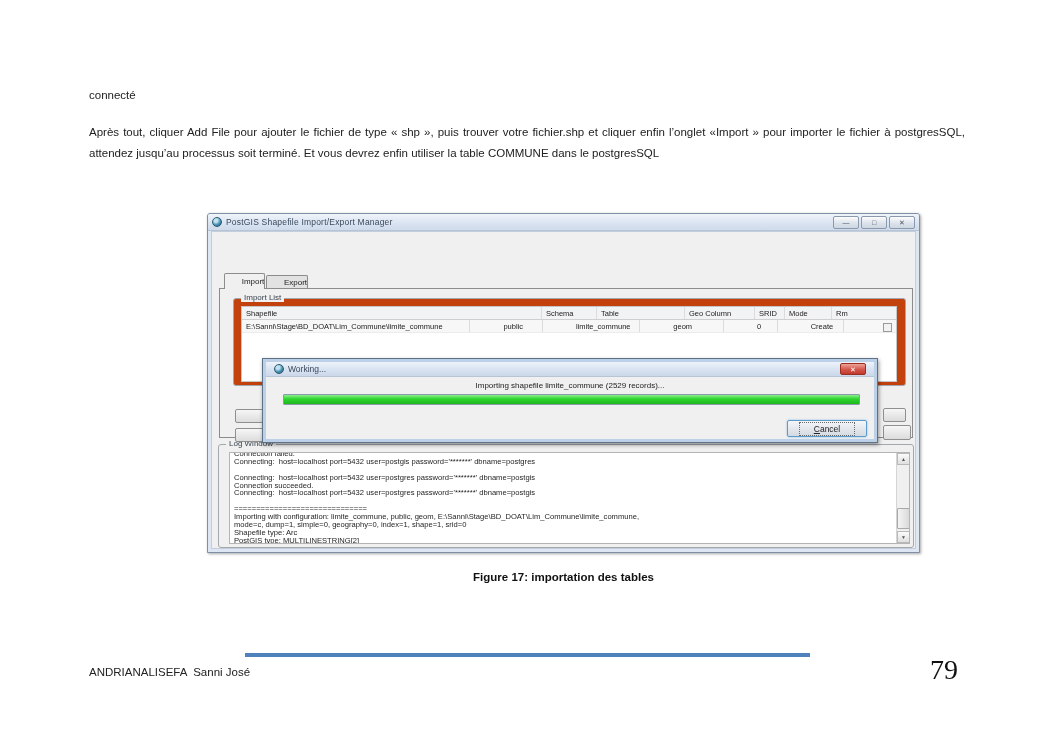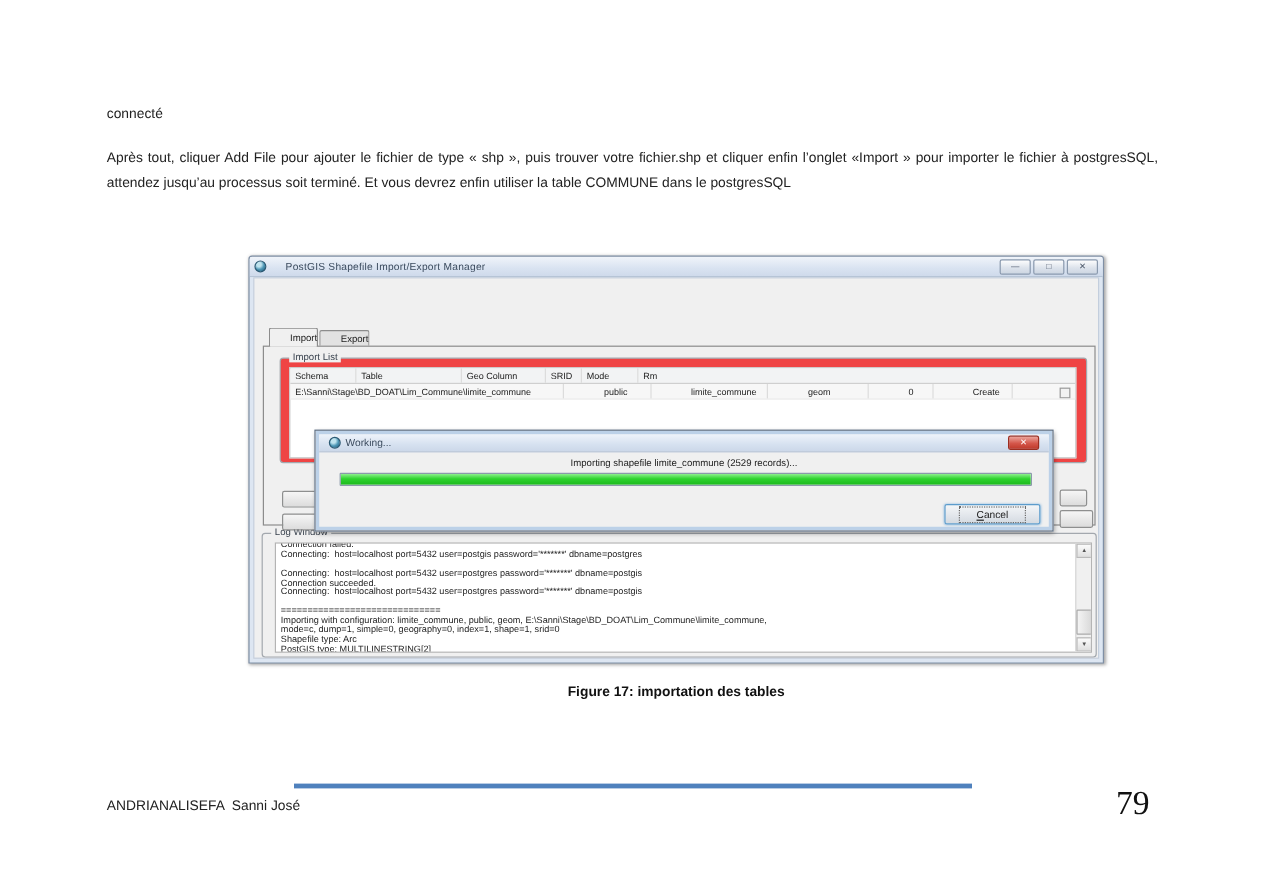--- a/index.html
+++ b/index.html
@@ -18,21 +18,21 @@
   .footer-page { position:absolute; left:918px; top:654px; width:40px; text-align:right;
                  font-family:"Liberation Serif", serif; font-size:28px; color:#111; }
 
   
   .win { position:absolute; left:207px; top:213px; width:713px; height:340px;
          background:#dde6f2; border:1px solid #7f8fa5; border-radius:3px 3px 0 0;
          box-shadow:1px 1px 3px rgba(0,0,0,.35); font-size:8px; }
   .win-titlebar { position:absolute; left:0; top:0; right:0; height:17px;
                   background:linear-gradient(#f0f4fa,#d9e3f1 60%,#cfdaeb);
                   border-bottom:1px solid #b6c4d6; border-radius:2px 2px 0 0;
-                  display:flex; align-items:center; padding:0 4px;gap:12px; }
+                  display:flex; align-items:center; padding:0 4px; }
   .app-icon { width:10px; height:10px; border-radius:50%;
               background:radial-gradient(circle at 35% 30%, #bfe3ee 0 25%, #4d96b5 55%, #1f5b7a);
               border:1px solid #2c5a74; margin-right:4px; flex:0 0 auto; }
   .win-title { font-size:8.5px; color:#3a4a5d; letter-spacing:.2px; }
   .win-controls { margin-left:auto; display:flex; gap:2px; }
   .ctrl-btn { width:26px; height:13px; border:1px solid #8a99ad; border-radius:2px;
               background:linear-gradient(#fdfdfd,#dde3ec 55%,#cdd6e2);
               font-size:7px; color:#4a5668; display:flex; align-items:center; justify-content:center;
               line-height:1; }
 
@@ -50,21 +50,21 @@
   .view-conn-btn { position:absolute; left:11px; top:7px; right:9px; height:14px; }
 
   .tab { position:absolute; border:1px solid #8c8c8c; border-bottom:none; border-radius:2px 2px 0 0;
          font-size:8px; color:#222; display:flex; align-items:center; justify-content:center;padding-left:17px; }
   .tab-import { left:12px; top:41px; width:41px; height:16px; background:#f0f0f0; z-index:3; }
   .tab-export { left:54px; top:43px; width:42px; height:14px; background:#e2e2e2; z-index:1; }
   .tab-panel { position:absolute; left:7px; top:56px; width:694px; height:150px;
                border:1px solid #8c8c8c; background:#f0f0f0; z-index:2; }
 
   
-  .gb-implist { left:13px; top:9px; width:673px; height:88px; background:#ef4444; }
+  .gb-implist { left:13px; top:9px; width:673px; height:88px; background:#c2410c; }
   .imp-table { position:absolute; left:7px; top:7px; width:656px; height:76px; background:#ffffff;
                border:1px solid #c6c6c6; font-size:7.5px; color:#222; }
   .tbl-row { display:flex; width:100%; }
   .tbl-head { background:#f2f3f4; border-bottom:1px solid #cfcfcf; height:13px; }
   .tbl-data { background:#f7f7f7; height:13px; border-bottom:1px solid #ececec;gap:29px; }
   .tbl-cell { padding:2px 3px 0 4px; white-space:nowrap; overflow:hidden; border-right:1px solid #dcdcdc; }
   .c-shape { width:300px; } .c-schema { width:55px; } .c-table { width:88px; }
   .c-geo { width:70px; } .c-srid { width:30px; } .c-mode { width:47px; } .c-rm { width:28px; border-right:none; }
   .checkbox { width:9px; height:9px; border:1px solid #9a9a9a; background:#f2f2f2; margin:1px 0 0 6px; }
 
@@ -140,20 +140,21 @@
 
       <div class="tab tab-import">Import</div>
       <div class="tab tab-export">Export</div>
 
       <div class="tab-panel">
 
         <div class="groupbox gb-implist">
           <span class="grouplabel">Import List</span>
           <div class="imp-table">
             <div class="tbl-row tbl-head">
+              <div class="tbl-cell c-shape">Shapefile</div>
               <div class="tbl-cell c-schema">Schema</div>
               <div class="tbl-cell c-table">Table</div>
               <div class="tbl-cell c-geo">Geo Column</div>
               <div class="tbl-cell c-srid">SRID</div>
               <div class="tbl-cell c-mode">Mode</div>
               <div class="tbl-cell c-rm">Rm</div>
             </div>
             <div class="tbl-row tbl-data">
               <div class="tbl-cell c-shape">E:\Sanni\Stage\BD_DOAT\Lim_Commune\limite_commune</div>
               <div class="tbl-cell c-schema">public</div>

